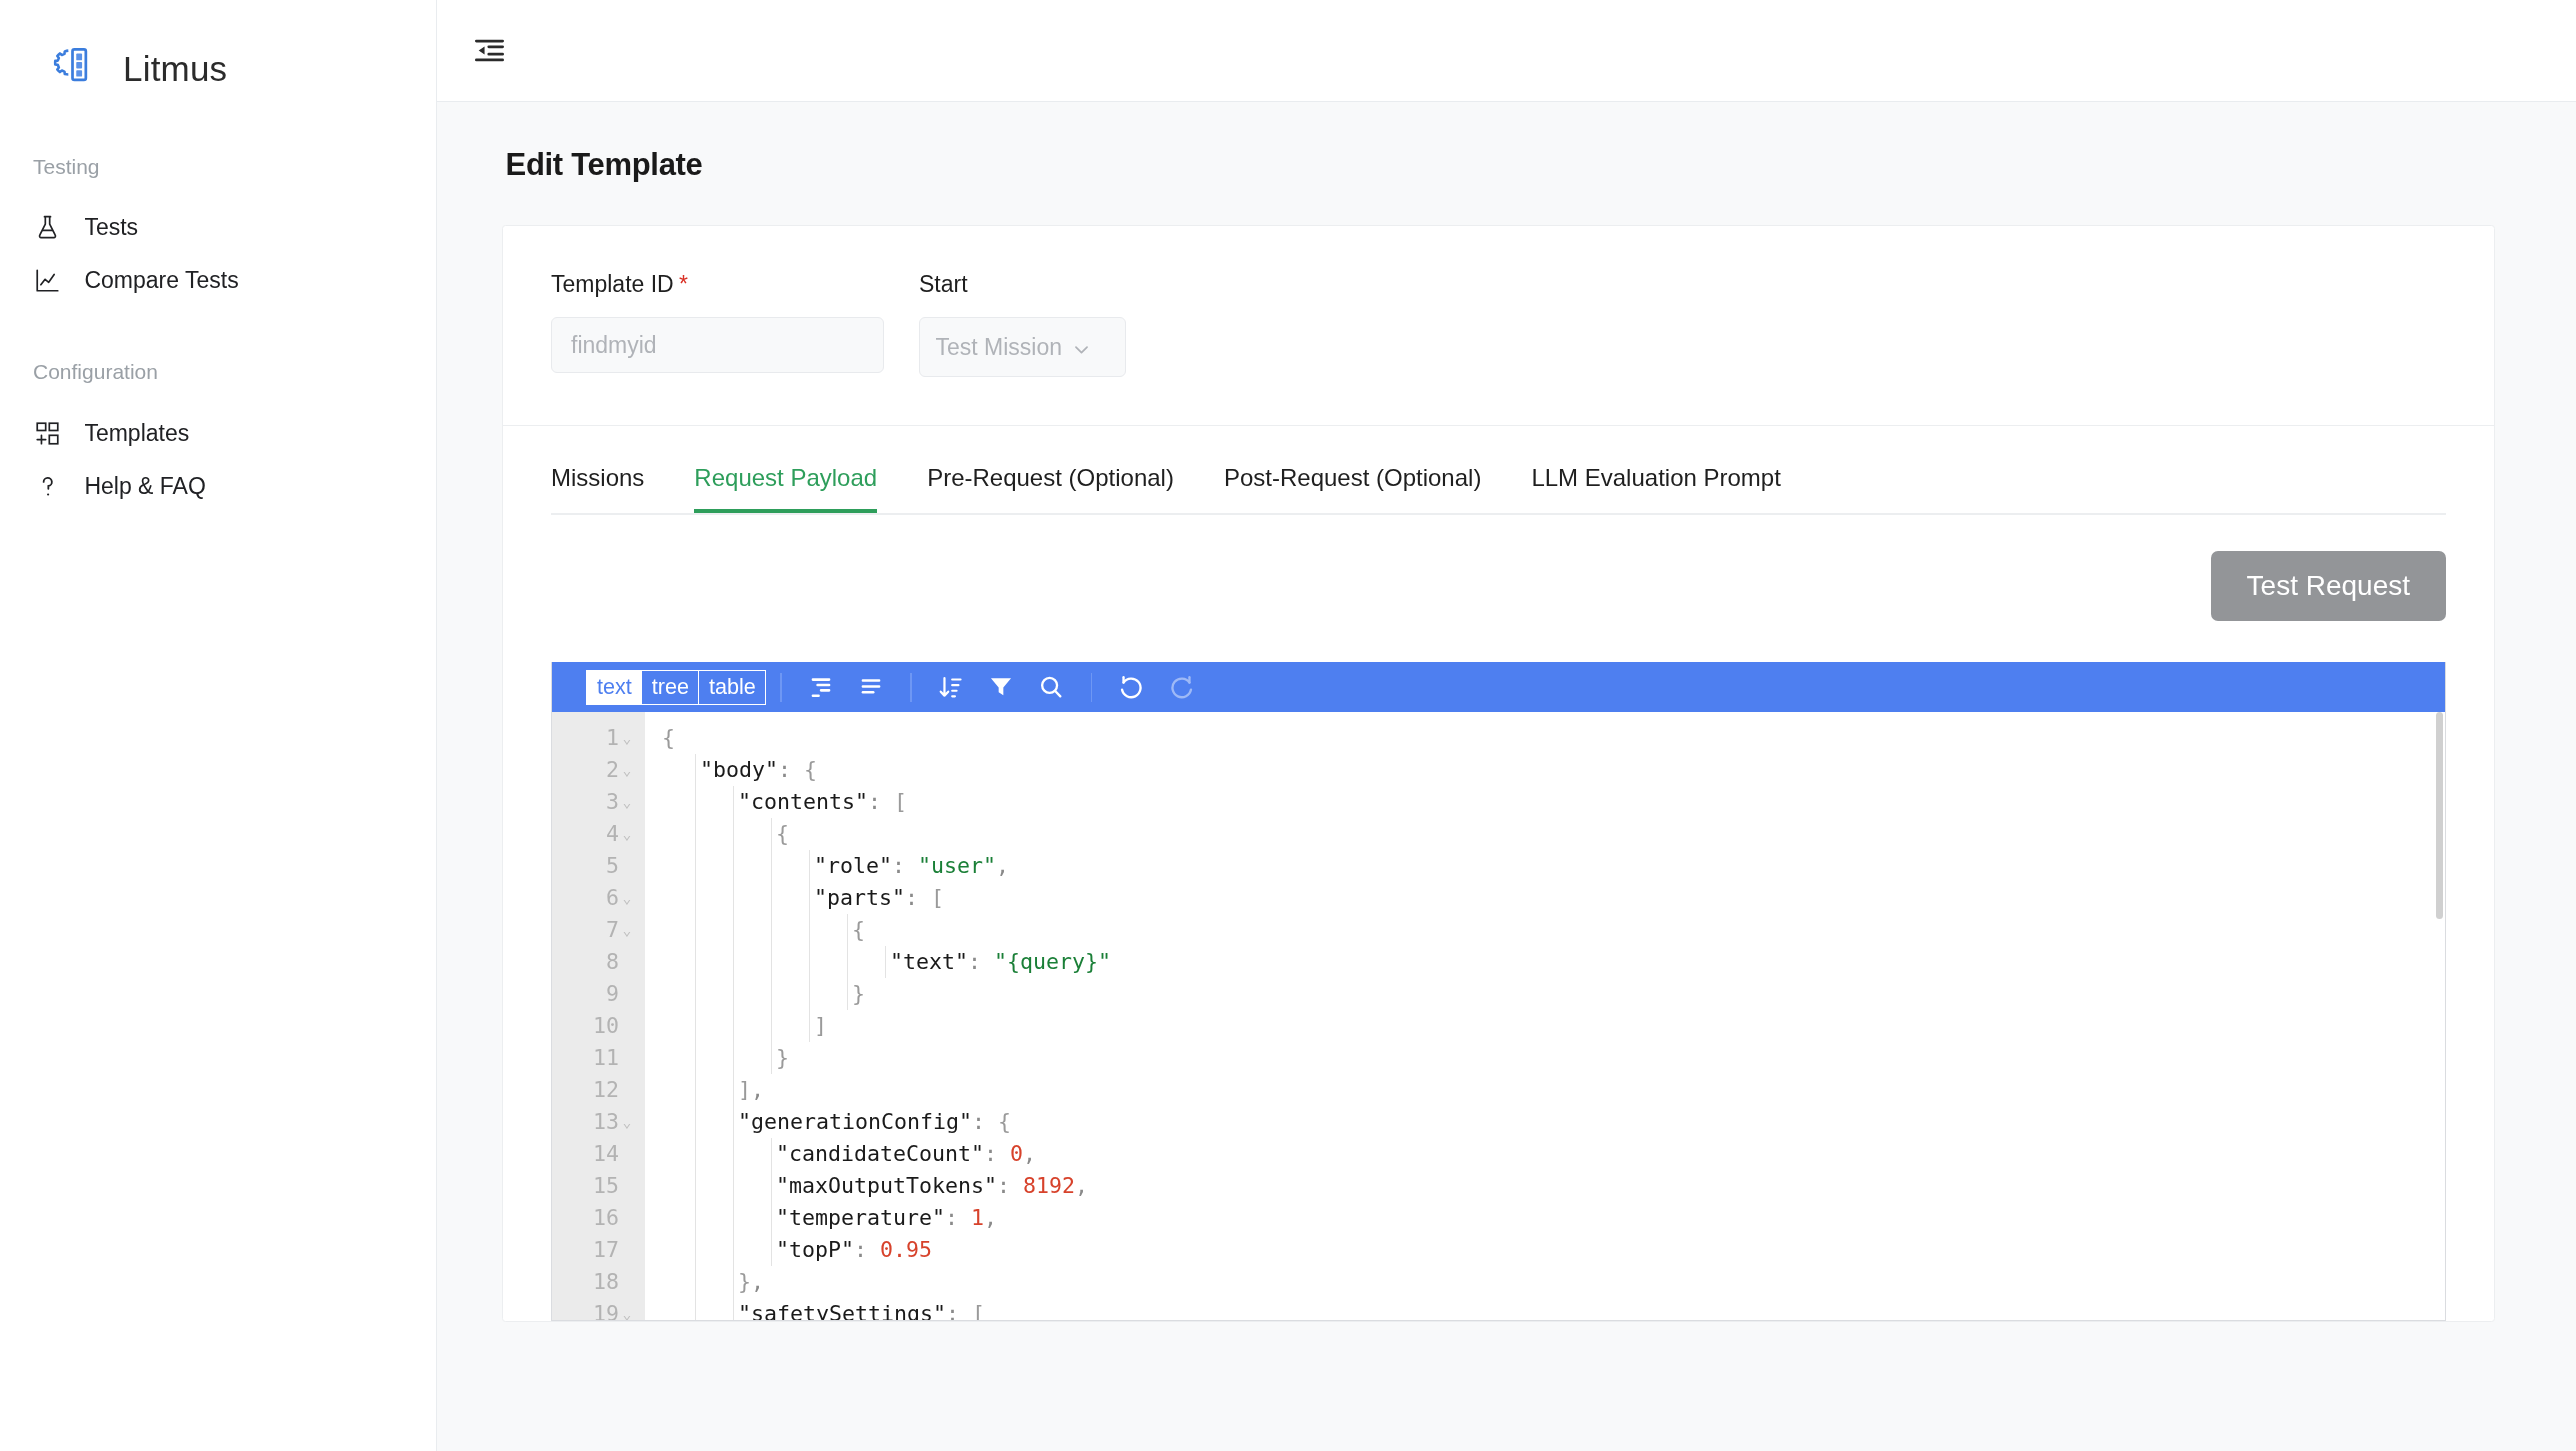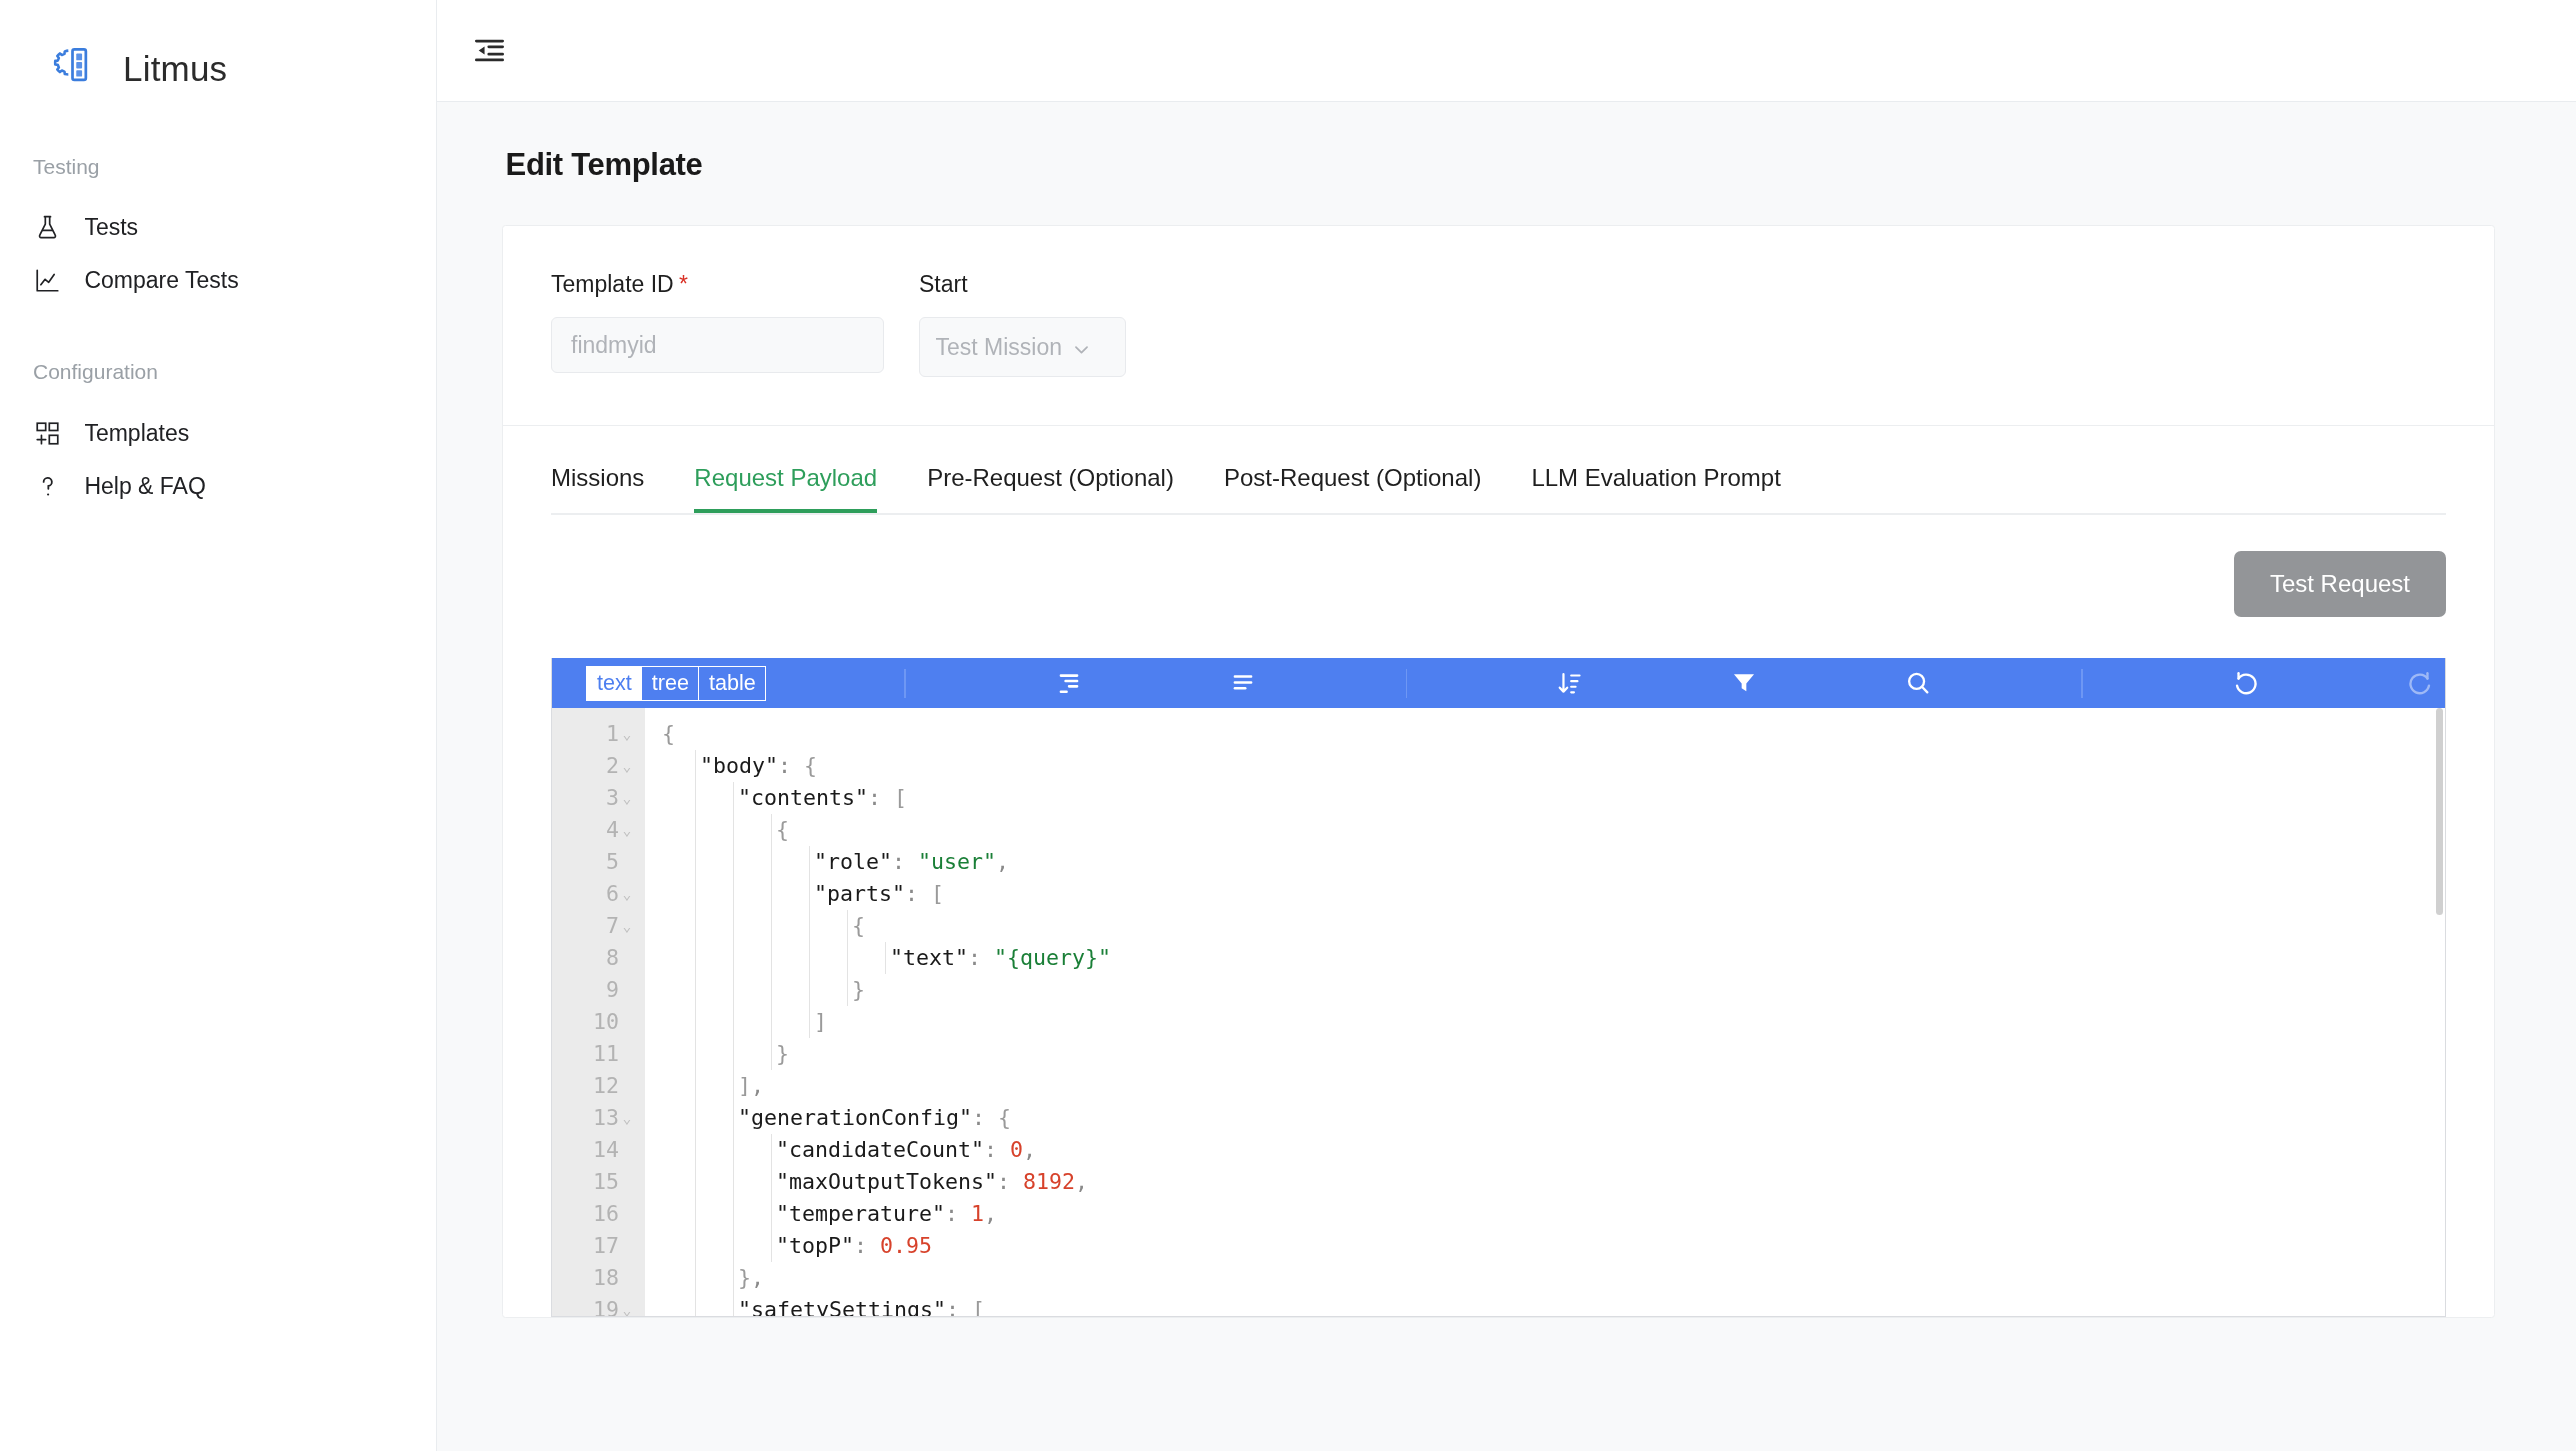--- a/index.html
+++ b/index.html
@@ -103,29 +103,29 @@
   }
   .tab.active { color: #2e9e5b; border-bottom-color: #2e9e5b; font-weight: 400; }
 
   .panel { padding: 0 48px 0 48px; }
   .panel-actions {
     display: flex; justify-content: flex-end;
     padding-top: 36px; padding-bottom: 41px;
   }
   .test-btn {
     background: #939598; color: #ffffff; border: none; border-radius: 7px;
-    font-size: 24px; padding: 19px 36px; cursor: pointer;
+    font-size: 28px; padding: 19px 36px; cursor: pointer;
     font-family: "Liberation Sans", sans-serif;
   }
 
   
   .json-editor { border: 0.9px solid #dadce0; border-top: none; }
   .json-toolbar {
     background: #4e7ff0; height: 50px; display: flex; align-items: center;
-    padding: 0 0 0 10.4px; gap: 0; justify-content: space-between;
+    padding: 0 0 0 10.4px; gap: 0;
   }
   .seg-group { display: flex; border: 1.7px solid #ffffff; margin-left: 24px; height: 35px; }
   .seg {
     font-size: 21.6px; color: #ffffff; background: transparent;
     padding: 0 9.5px; display: flex; align-items: center; cursor: pointer;
     border-right: 1.7px solid #ffffff; font-family: "Liberation Sans", sans-serif;
     line-height: 1;
   }
   .seg:last-child { border-right: none; }
   .seg.active { background: #ffffff; color: #4e7ff0; }

